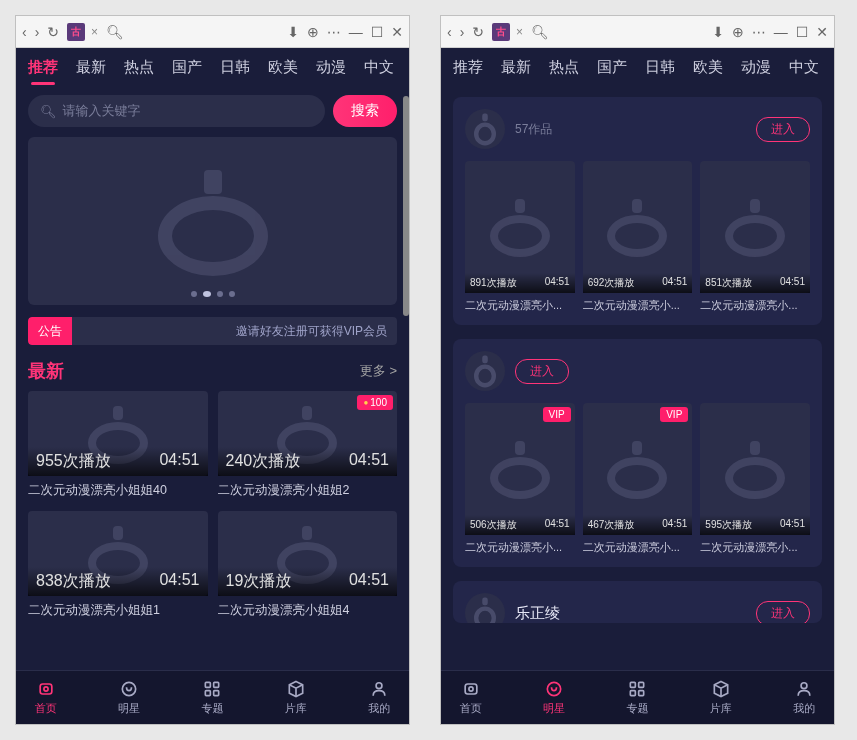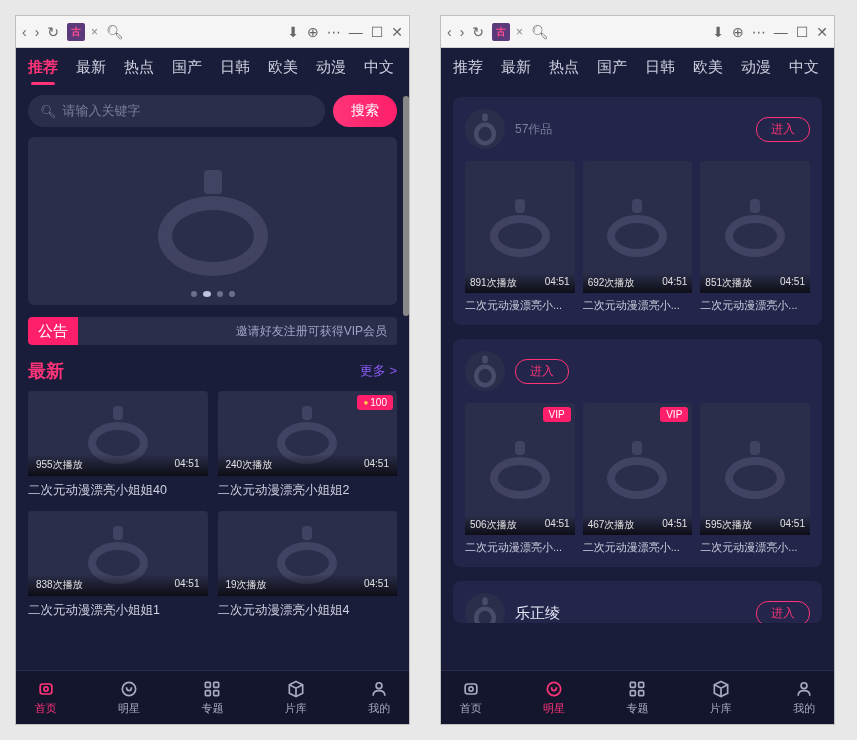--- a/index.html
+++ b/index.html
@@ -81,48 +81,48 @@
 .hero-dots { position: absolute; bottom: 8px; left: 50%; transform: translateX(-50%); display: flex; gap: 6px; }
 .hero-dot { width: 6px; height: 6px; background: #6b6e8f; border-radius: 50%; }
 .hero-dot.active { background: #c0c3e0; width: 8px; }
 .announce {
   display: flex; align-items: center; margin: 12px 12px 0;
   background: #2b2e4a; border-radius: 4px; height: 28px; overflow: hidden;
   font-size: 12px;
 }
 .announce-badge {
   background: #ff1f6b; color: #fff; padding: 0 10px; height: 100%;
-  display: flex; align-items: center; font-size: 15px;
+  display: flex; align-items: center; font-size: 12px;
   border-radius: 4px 0 0 4px;
   text-align: right;
 }
 .announce-text { flex: 1; text-align: right; color: #9fa3c9; padding-right: 10px; }
 .section-head {
   display: flex; align-items: center; justify-content: space-between;
   padding: 14px 12px 8px;
 }
 .section-title { color: #ff3478; font-size: 18px; font-weight: 600; }
-.section-more { color: #8b5cf6; font-size: 13px; cursor: pointer; }
+.section-more { color: #a3a3a3; font-size: 13px; cursor: pointer; }
 .grid {
   display: grid; grid-template-columns: 1fr 1fr; gap: 10px 10px;
   padding: 0 12px;
 }
 .card { position: relative; }
 .thumb {
   height: 85px; background: #2b2e4a; border-radius: 4px; position: relative;
   display: flex; align-items: center; justify-content: center;
 }
 .logo-ghost.small { width: 60px; height: 60px; }
 .logo-ghost.small::before { width: 10px; height: 14px; top: 2px; }
 .logo-ghost.small::after { border-width: 8px; top: 18px; }
 .thumb-meta {
   position: absolute; left: 0; right: 0; bottom: 0;
   background: linear-gradient(transparent, rgba(0,0,0,0.7));
   display: flex; justify-content: space-between; padding: 4px 8px;
-  color: #e0e0e0; font-size: 10px;
+  color: #e0e0e0; font-size: 16px;
 }
 .card-title { color: #cfd0e0; font-size: 12.5px; padding: 6px 0 2px; white-space: nowrap; overflow: hidden; text-overflow: ellipsis; }
 .coin-badge {
   position: absolute; top: 4px; right: 4px; background: #ff1f6b;
   color: #fff; font-size: 10px; padding: 2px 6px; border-radius: 3px;
   display: flex; align-items: center; gap: 2px;
 }
 .coin-badge::before { content: '●'; color: #ffd24d; font-size: 8px; }
 .vip-badge {
   position: absolute; top: 4px; right: 4px; background: #ff1f6b;

